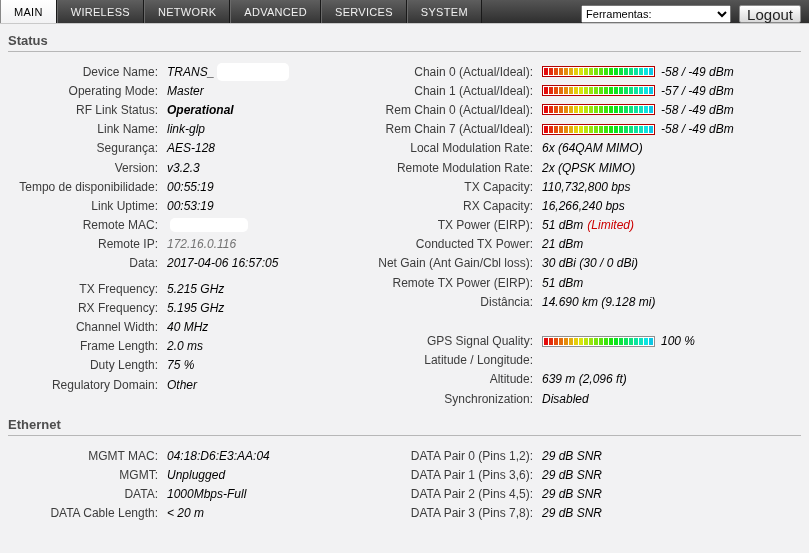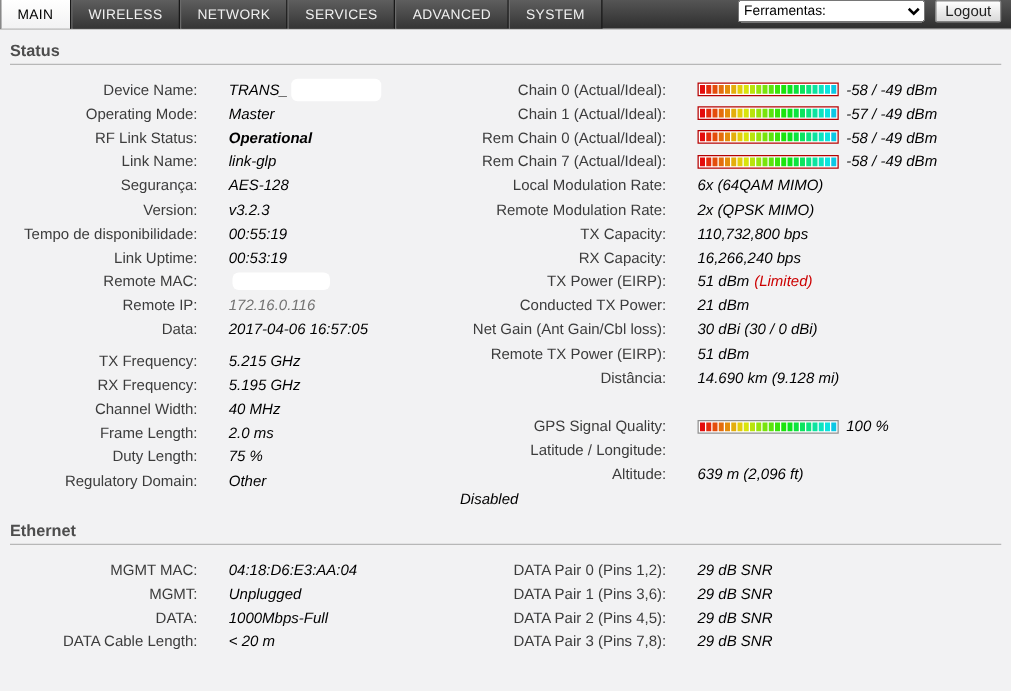--- a/index.html
+++ b/index.html
@@ -20,42 +20,42 @@
     font-size:11px;letter-spacing:.3px;color:#f0f0f0;cursor:pointer;
     background:linear-gradient(#5e5e5e,#353535);
     border-right:1px solid #191919;border-left:1px solid #6a6a6a;
     user-select:none;
   }
   .tab.active{
     background:linear-gradient(#ffffff,#f2f2f3);
     color:#000;border-left:1px solid #888;
   }
   .topbar-spacer{flex:1;}
-  .topbar-right{display:flex;align-items:flex-start;gap:8px;padding-right:8px;}
+  .topbar-right{display:flex;align-items:flex-end;gap:8px;padding-right:8px;}
   .tools-select{
     width:150px;height:18px;font-size:11px;
     font-family:"Liberation Sans",sans-serif;
   }
   .logout-btn{
-    height:18px;font-size:12px;padding:0 7px;
+    height:18px;font-size:15px;padding:0 7px;
     font-family:"Liberation Sans",sans-serif;
     background:linear-gradient(#fff,#d9d9d9);
     border:1px solid #8a8a8a;border-radius:2px;cursor:pointer;color:#222;
   }
   
   .section-title{
     font-weight:bold;font-size:13px;color:#4d4d4d;
     margin:9px 8px 3px 8px;
   }
   .section-rule{border-bottom:1px solid #b7b7b7;margin:0 8px;}
   .cols{display:flex;padding:0 8px;margin-top:10px;align-items:flex-start;}
   .col{display:flex;flex-direction:column;}
   .col-left{width:360px;}
   .col-right{flex:1;}
-  .row{display:flex;align-items:center;height:19.2px;white-space:nowrap;gap:16px;}
+  .row{display:flex;align-items:center;height:19.2px;white-space:nowrap;}
   .lab{color:#3c3c3c;text-align:right;padding-right:9px;flex:none;}
   .col-left .lab{width:150px;}
   .col-right .lab{width:165px;}
   .val{display:flex;align-items:center;color:#000;font-style:italic;}
   .val .bold{font-weight:bold;}
   .link{color:#737373;cursor:pointer;text-decoration:none;}
   .limited{color:#cc0000;margin-left:4px;}
   .redact{
     display:inline-block;background:#fff;border-radius:5px;
     margin-left:3px;vertical-align:middle;
@@ -70,22 +70,22 @@
   .sigbar .seg:last-child{margin-right:0;}
 </style>
 </head>
 <body>
 
 <div class="topbar">
   <div class="tabs">
       <div class="tab active">MAIN</div>
       <div class="tab">WIRELESS</div>
       <div class="tab">NETWORK</div>
+      <div class="tab">ADVANCED</div>
       <div class="tab">SERVICES</div>
-      <div class="tab">ADVANCED</div>
       <div class="tab">SYSTEM</div>
     </div>
   <div class="topbar-spacer"></div>
   <div class="topbar-right">
     <select class="tools-select">
       <option>Ferramentas:</option>
     </select>
     <button class="logout-btn">Logout</button>
   </div>
 </div>
@@ -414,20 +414,21 @@
             <span></span>
           </div>
         </div>
         <div class="row">
           <div class="lab">Altitude:</div>
           <div class="val">
             <span>639 m (2,096 ft)</span>
           </div>
         </div>
         <div class="row">
+          <div class="lab">Synchronization:</div>
           <div class="val">
             <span>Disabled</span>
           </div>
         </div>
       </div>
   </div>
 </div>
 
 <div>
   <div class="section-title">Ethernet</div>

